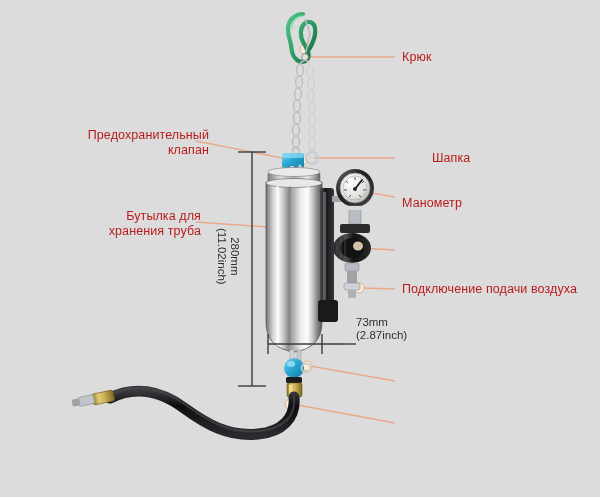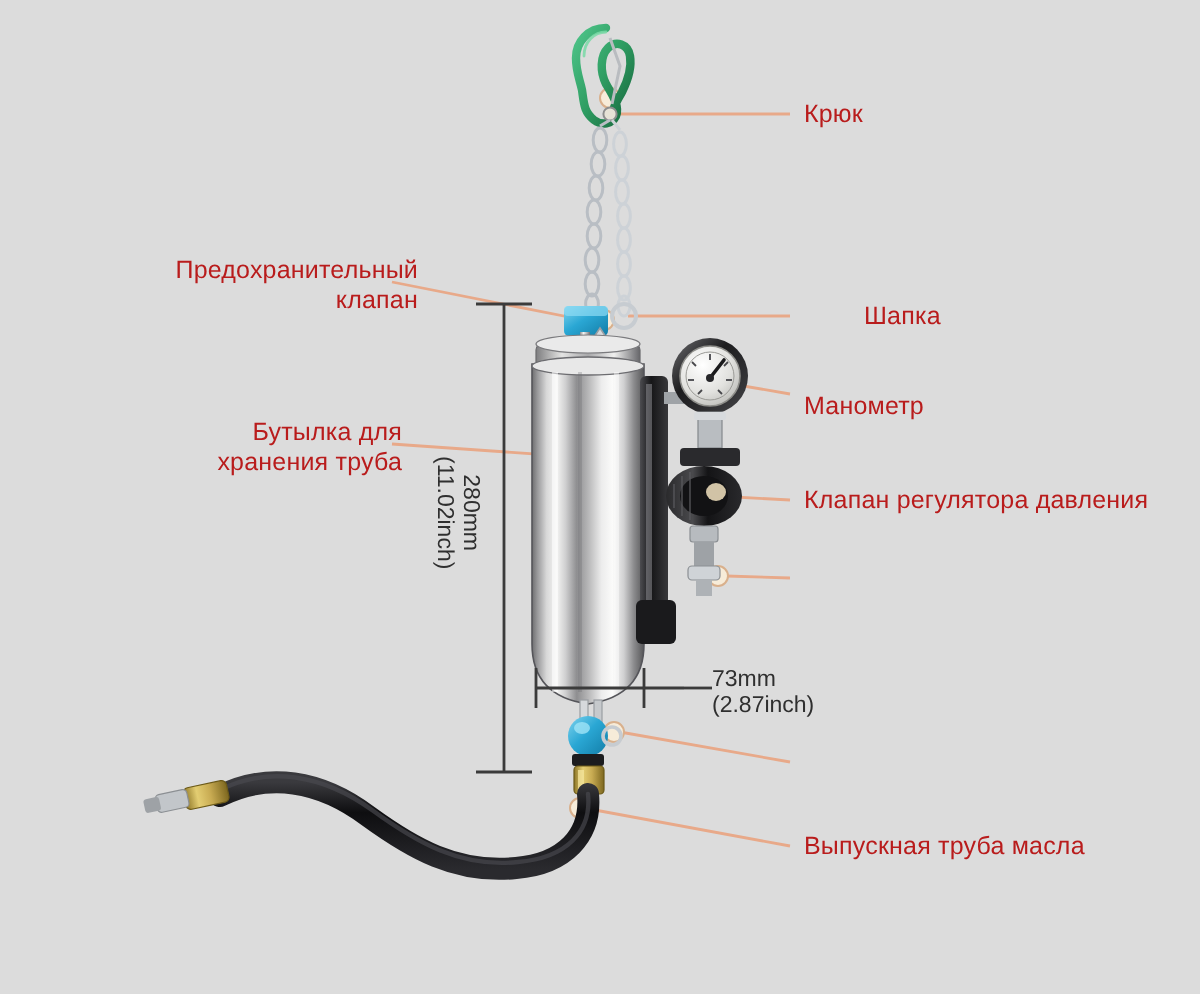--- a/index.html
+++ b/index.html
@@ -301,25 +301,24 @@
   <div class="callout left" style="left:64px; top:128px; width:145px;">Предохранительный
 клапан</div>
 
   <div class="callout right" style="left:402px; top:151px;margin-left:30px;">Шапка</div>
 
   <div class="callout left" style="left:76px; top:209px; width:125px;">Бутылка для
 хранения труба</div>
 
   <div class="callout right" style="left:402px; top:196px;">Манометр</div>
 
-  <div class="callout right" style="left:402px; top:243px;">Клапан регулятора давления</div>
-
-
-
-  <div class="callout right" style="left:402px; top:416px;">Выпускная труба масла</div>
+
+  <div class="callout right" style="left:402px; top:282px;">Подключение подачи воздуха</div>
+
+
 
   <div class="dimtext vert" style="left:241px; top:228px;">280mm
 (11.02inch)</div>
 
-  <div class="dimtext" style="left:356px; top:334px; width:80px; text-align:left;">73mm
+  <div class="dimtext" style="left:356px; top:316px; width:80px; text-align:left;">73mm
 (2.87inch)</div>
 
 </div>
 
 </body></html>

